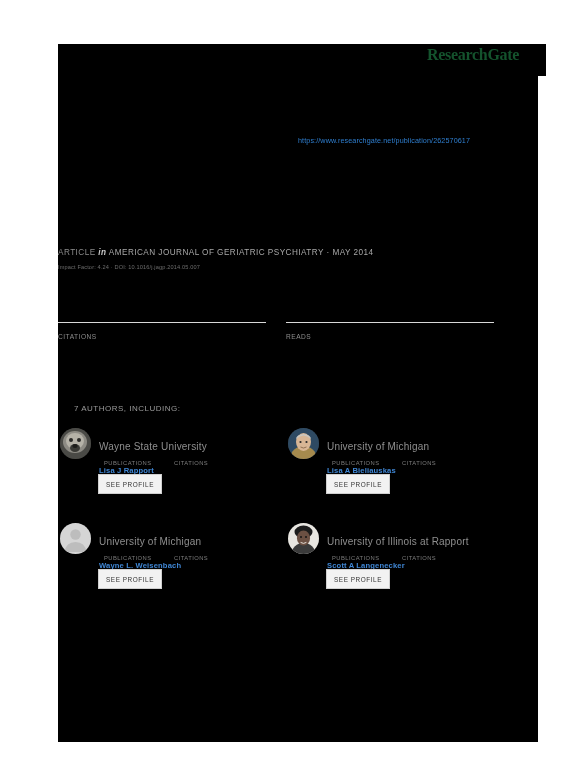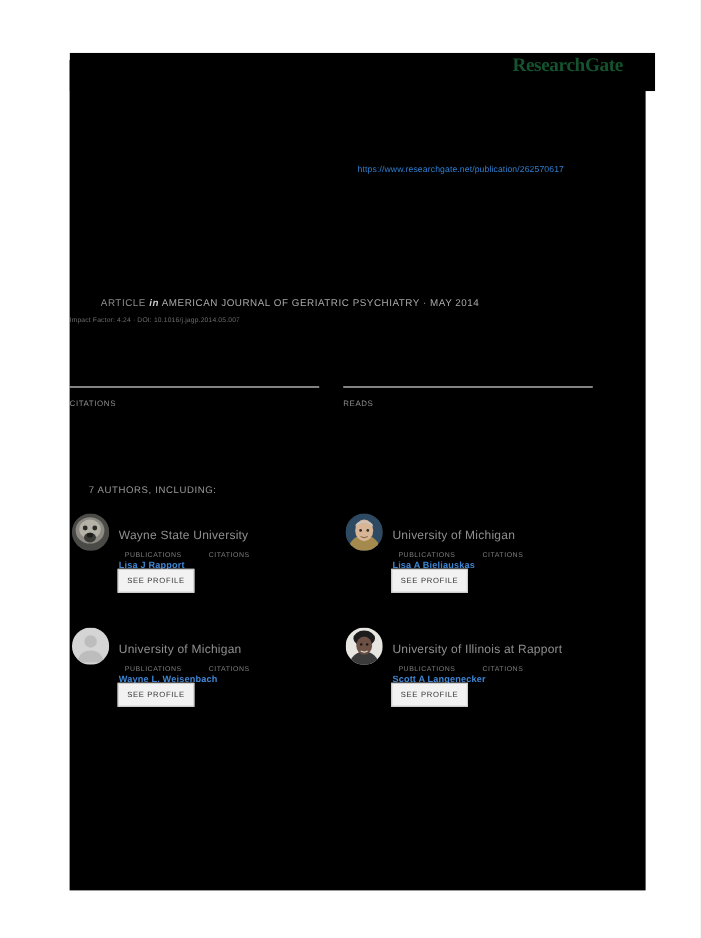--- a/index.html
+++ b/index.html
@@ -75,21 +75,20 @@
 
   
   .article-line {
     position: absolute;
     left: 0px;
     top: 198px;
     font-size: 8.2px;
     letter-spacing: 0.45px;
     color: #9b9b9b;
     white-space: nowrap;
-    padding-left: 26px;
   }
   .article-line .lbl { color: #8c8c8c; }
   .article-line .inword {
     font-style: italic;
     font-weight: bold;
     color: #c9c9c9;
   }
   .article-line .jrnl { color: #a8a8a8; }
 
   .impact-line {

